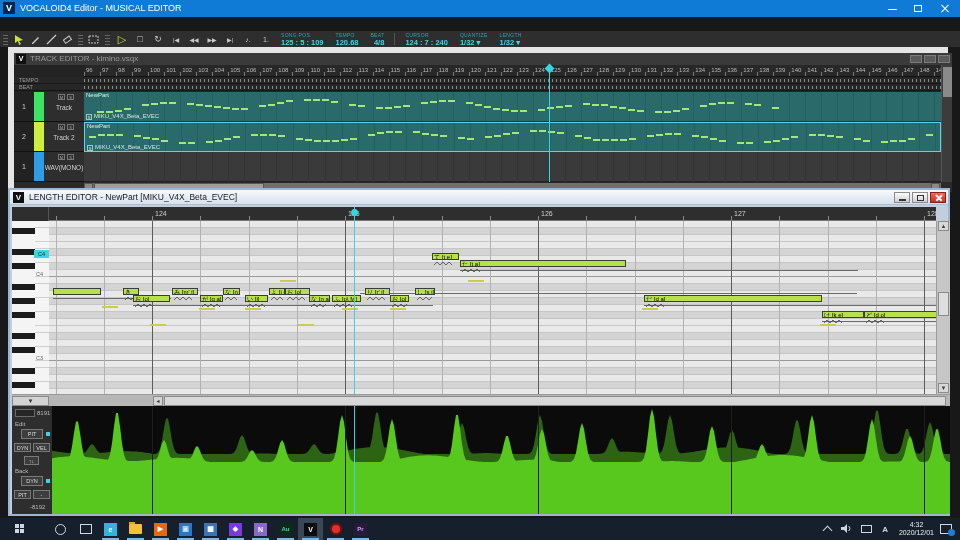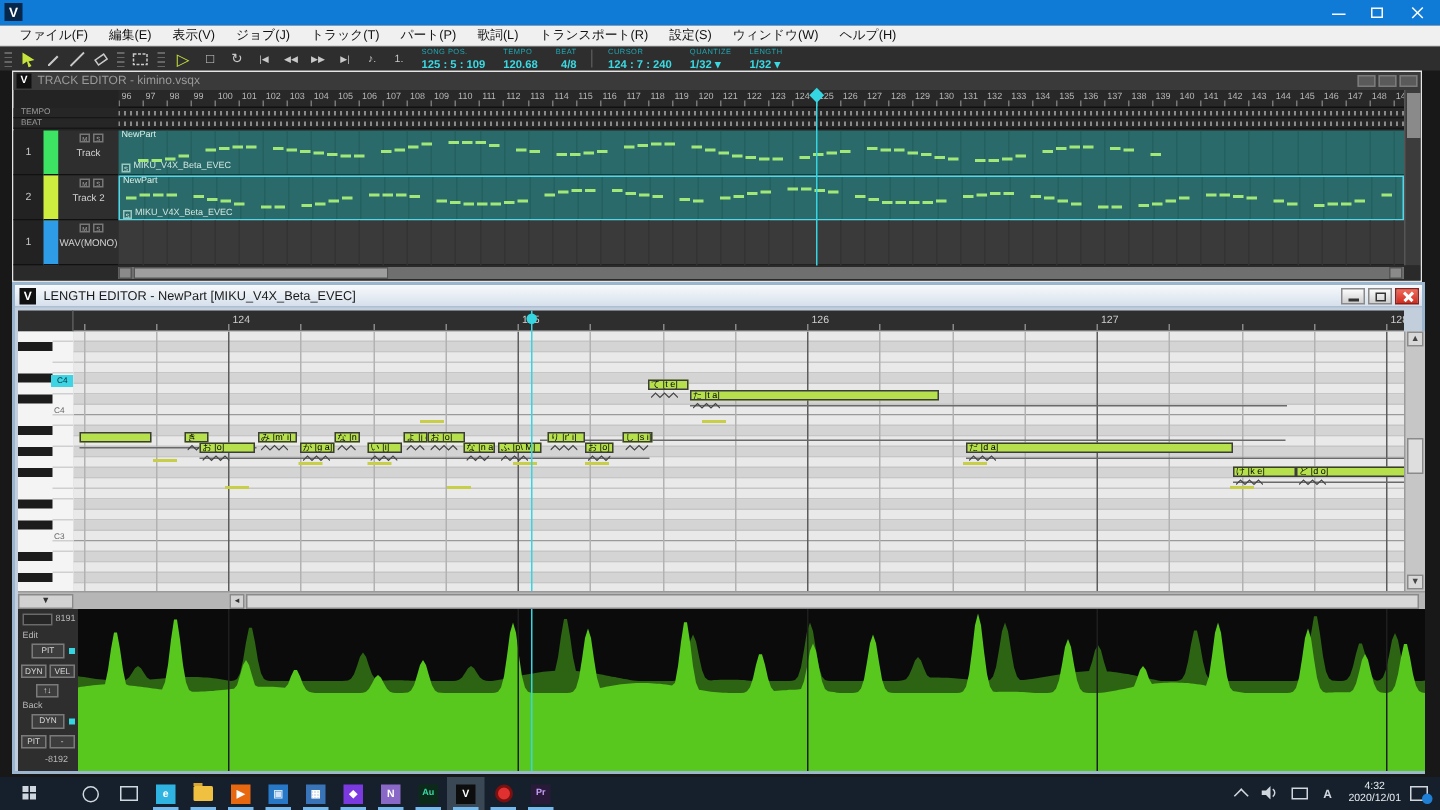--- a/index.html
+++ b/index.html
@@ -28,21 +28,21 @@
   .toolico { width:16px; height:14px; display:flex; align-items:center; justify-content:center; }
   .toolico svg { display:block; }
   .tglyph { color:#c9c9c9; font-size:9px; width:18px; text-align:center; }
   .tglyph.play { color:#c6e43c; font-size:11px; }
   .tb-block { display:flex; flex-direction:column; justify-content:center; margin:0 6px; height:16px; }
   .tb-label { font-size:5px; color:#1fa9b4; letter-spacing:.3px; }
   .tb-value { font-size:7.5px; color:#3bd9e2; font-weight:bold; white-space:nowrap; }
   .tb-sep { width:1px; height:12px; background:#555; margin:0 4px; }
 
   
-  #trackEditor { left:8px; top:47px; width:940px; height:141px; background:#232323; border:1px solid #e5e5e5; }
+  #trackEditor { left:8px; top:47px; width:940px; height:141px; background:#232323; border:6px solid #e5e5e5; }
   .te-title { left:0; top:0; width:938px; height:12px; background:#3a3a3a; }
   .te-title .vicon { left:2px; top:1px; width:10px; height:10px; background:#101010; color:#fff; font-size:7px; font-weight:bold; text-align:center; line-height:10px; }
   .te-title .ttext { left:16px; top:1px; font-size:8px; color:#9a9a9a; }
   .te-btn { top:2px; width:12px; height:8px; background:#5a5a5a; border:1px solid #7a7a7a; }
   #teRuler { left:70px; top:12px; width:857px; height:12px; background:#282828; border-bottom:1px solid #111; overflow:hidden; }
   .te-num { position:absolute; top:2px; font-size:6px; color:#b8b8b8; }
   #teTempoRow, #teBeatRow { left:0; top:0; height:7px; width:927px; background:#262626; border-bottom:1px solid #161616; }
   .te-rowlabel { position:absolute; left:5px; top:0px; font-size:5.5px; color:#9a9a9a; }
   .te-dots { position:absolute; left:70px; top:2px; width:857px; height:3px; background:repeating-linear-gradient(90deg,#8a8a8a 0 1px,transparent 1px 4px); }
   #teVScroll { left:927px; top:12px; width:11px; height:117px; background:#3c3c3c; border-left:1px solid #555; }
@@ -141,45 +141,33 @@
   .action { width:12px; height:10px; border:1px solid #cfd6dd; position:relative; margin-right:8px; }
   .action .badge { position:absolute; right:-4px; bottom:-3px; width:7px; height:7px; border-radius:50%; background:#1f7fd4; }
 </style>
 </head>
 <body>
 
 <div id="stage">
 
   <div class="abs titlebar">
     <div class="abs appicon">V</div>
+    <div class="abs title">VOCALOID4 Editor - MUSICAL EDITOR</div>
     <div class="abs winbtn" style="left:880px">
         <div class="glyph-min"></div>
       </div>
     <div class="abs winbtn" style="left:906px">
         <div class="glyph-max"></div>
       </div>
     <div class="abs winbtn" style="left:932px">
         <div class="glyph-x1"></div>
         <div class="glyph-x2"></div>
       </div>
   </div>
 
-  <div class="abs menubar" id="menubar">
-      <span>ファイル(F)</span>
-      <span>編集(E)</span>
-      <span>表示(V)</span>
-      <span>ジョブ(J)</span>
-      <span>トラック(T)</span>
-      <span>パート(P)</span>
-      <span>歌詞(L)</span>
-      <span>トランスポート(R)</span>
-      <span>設定(S)</span>
-      <span>ウィンドウ(W)</span>
-      <span>ヘルプ(H)</span>
-    </div>
 
   <div class="abs toolbar">
     <div class="grip"></div>
     <div class="toolico">
       <svg width="11" height="11">
           <path d="M1,1 L9,6 L5,7 L7,10 L5,11 L4,7 L1,9 Z" fill="#c6e43c"></path>
         </svg>
     </div>
     <div class="toolico">
       <svg width="11" height="11">

